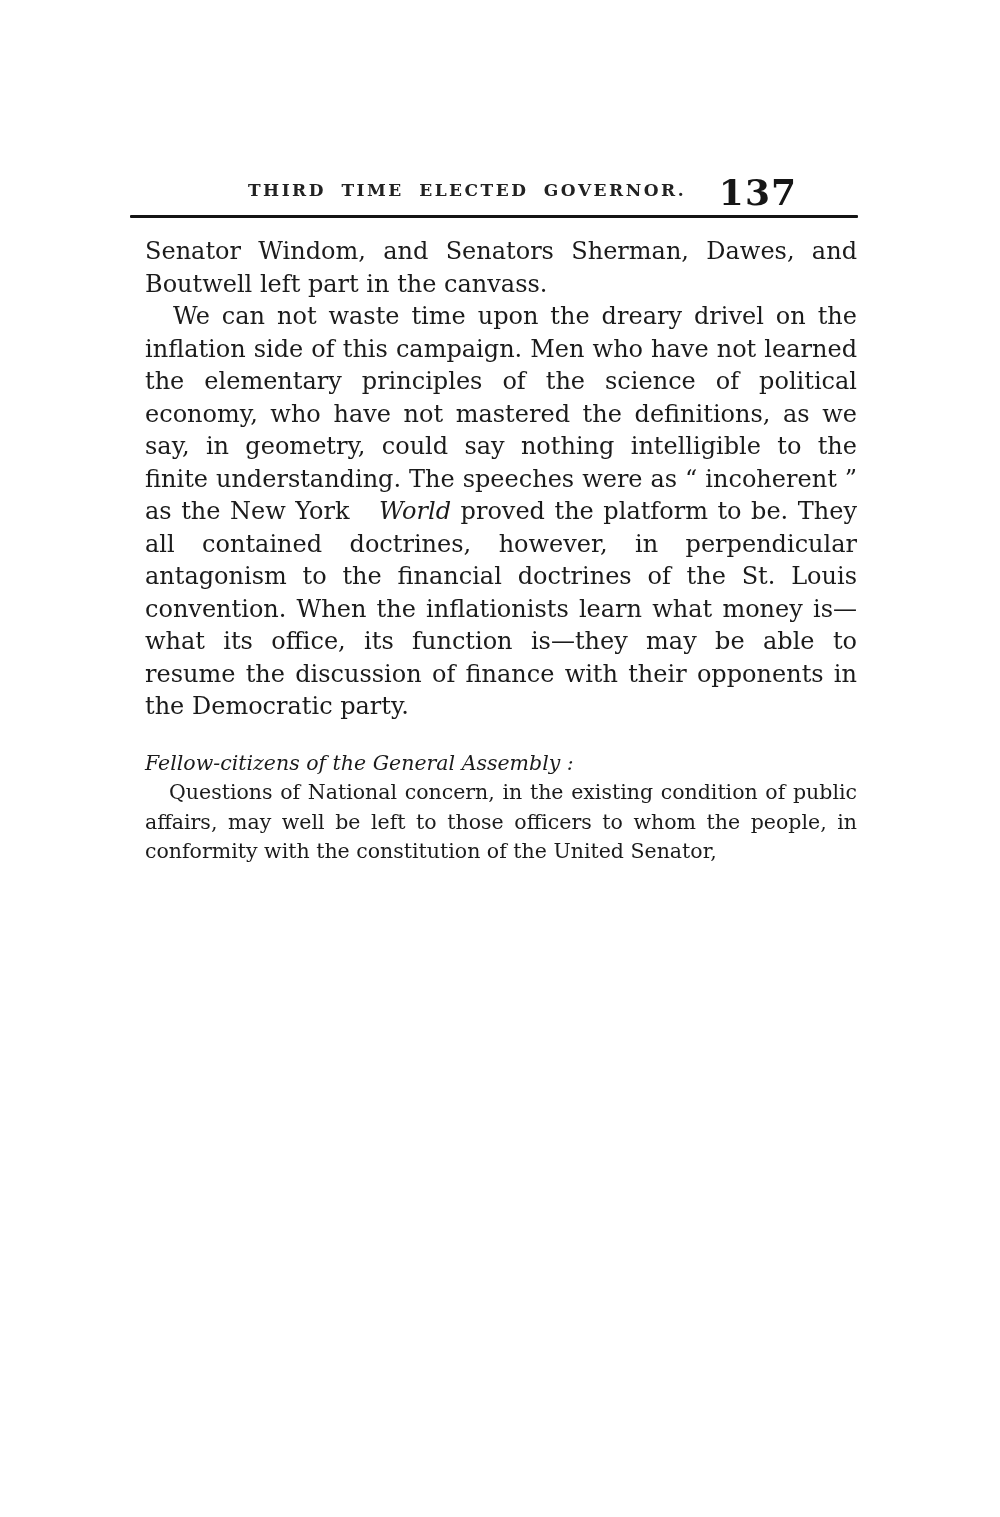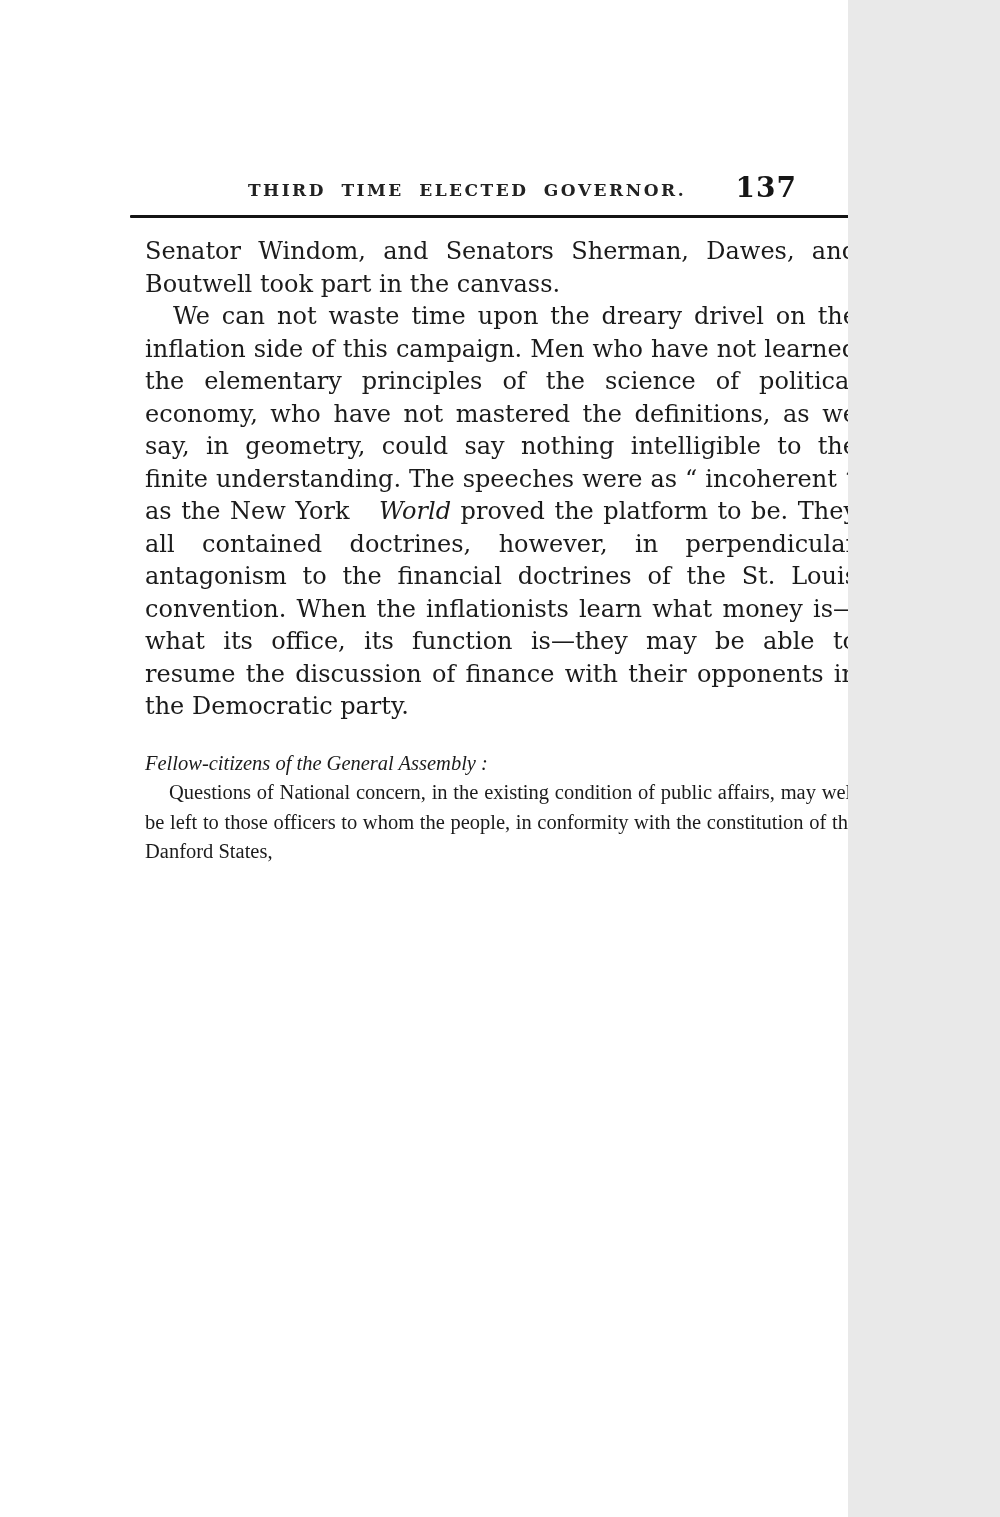--- a/index.html
+++ b/index.html
@@ -2,21 +2,21 @@
 <html lang="en"><head>
 <meta charset="utf-8">
 <style>
   html, body {
     margin: 0;
     padding: 0;
     background: #e9e9e9;
   }
   .page {
     position: relative;
-    width: 848px;
+    width: 1000px;
     height: 1517px;
     background: #ffffff;
     font-family: "DejaVu Serif", "Liberation Serif", serif;
     color: #1b1b1b;
     overflow: hidden;
   }
   .running-header {
     position: absolute;
     top: 174px;
     left: 145px;
@@ -32,21 +32,21 @@
     font-weight: 700;
     letter-spacing: 2.5px;
     word-spacing: 7px;
     white-space: nowrap;
     color: #222;
   }
   .page-number {
     position: absolute;
     right: 60px;
     top: -3px;
-    font-size: 28px;
+    font-size: 36px;
     font-weight: 700;
     letter-spacing: 1px;
     color: #161616;
   }
   .header-rule {
     position: absolute;
     top: 215px;
     left: 130px;
     width: 728px;
     height: 3px;
@@ -70,21 +70,20 @@
     text-indent: 0;
   }
   .italic-word {
     font-style: italic;
     margin-left: 20px;
   }
   .inaugural {
     margin-top: 26px;
     font-size: 20.5px;
     line-height: 29.5px;
-    font-family: Liberation Serif, serif;
   }
   .salutation {
     font-style: italic;
     text-indent: 0 !important;
   }
   .inaugural .small-para {
     text-indent: 24px;
   }
 </style>
 </head>
@@ -94,27 +93,27 @@
 
   <div class="running-header">
     <div class="header-title">THIRD TIME ELECTED GOVERNOR.</div>
     <div class="page-number">137</div>
   </div>
 
   <div class="header-rule"></div>
 
   <div class="content">
 
-    <p class="no-indent">Senator Windom, and Senators Sherman, Dawes, and Boutwell took part in the canvass.</p>
+    <p class="no-indent">Senator Windom, and Senators Sherman, Dawes, and Boutwell left part in the canvass.</p>
 
 
     <p><span>We can not waste time upon the dreary drivel on the inflation side of this campaign. Men who have not learned the elementary principles of the science of political economy, who have not mastered the definitions, as we say, in geometry, could say nothing intelligible to the finite understanding. The speeches were as “ incoherent ” as the New York </span><span class="italic-word">World</span><span> proved the platform to be. They all contained doctrines, however, in perpendicular antagonism to the financial doctrines of the St. Louis convention. When the inflationists learn what money is—what its office, its function is—they may be able to resume the discussion of finance with their opponents in the Democratic party.</span></p>
 
 
 
     <div class="inaugural">
       <p class="salutation">Fellow-citizens of the General Assembly :</p>
-      <p class="small-para">Questions of National concern, in the existing condition of public affairs, may well be left to those officers to whom the people, in conformity with the constitution of the Danford States,</p>
+      <p class="small-para">Questions of National concern, in the existing condition of public affairs, may well be left to those officers to whom the people, in conformity with the constitution of the United Senator,</p>
     </div>
 
   </div>
 
 </div>
 
 </body></html>

